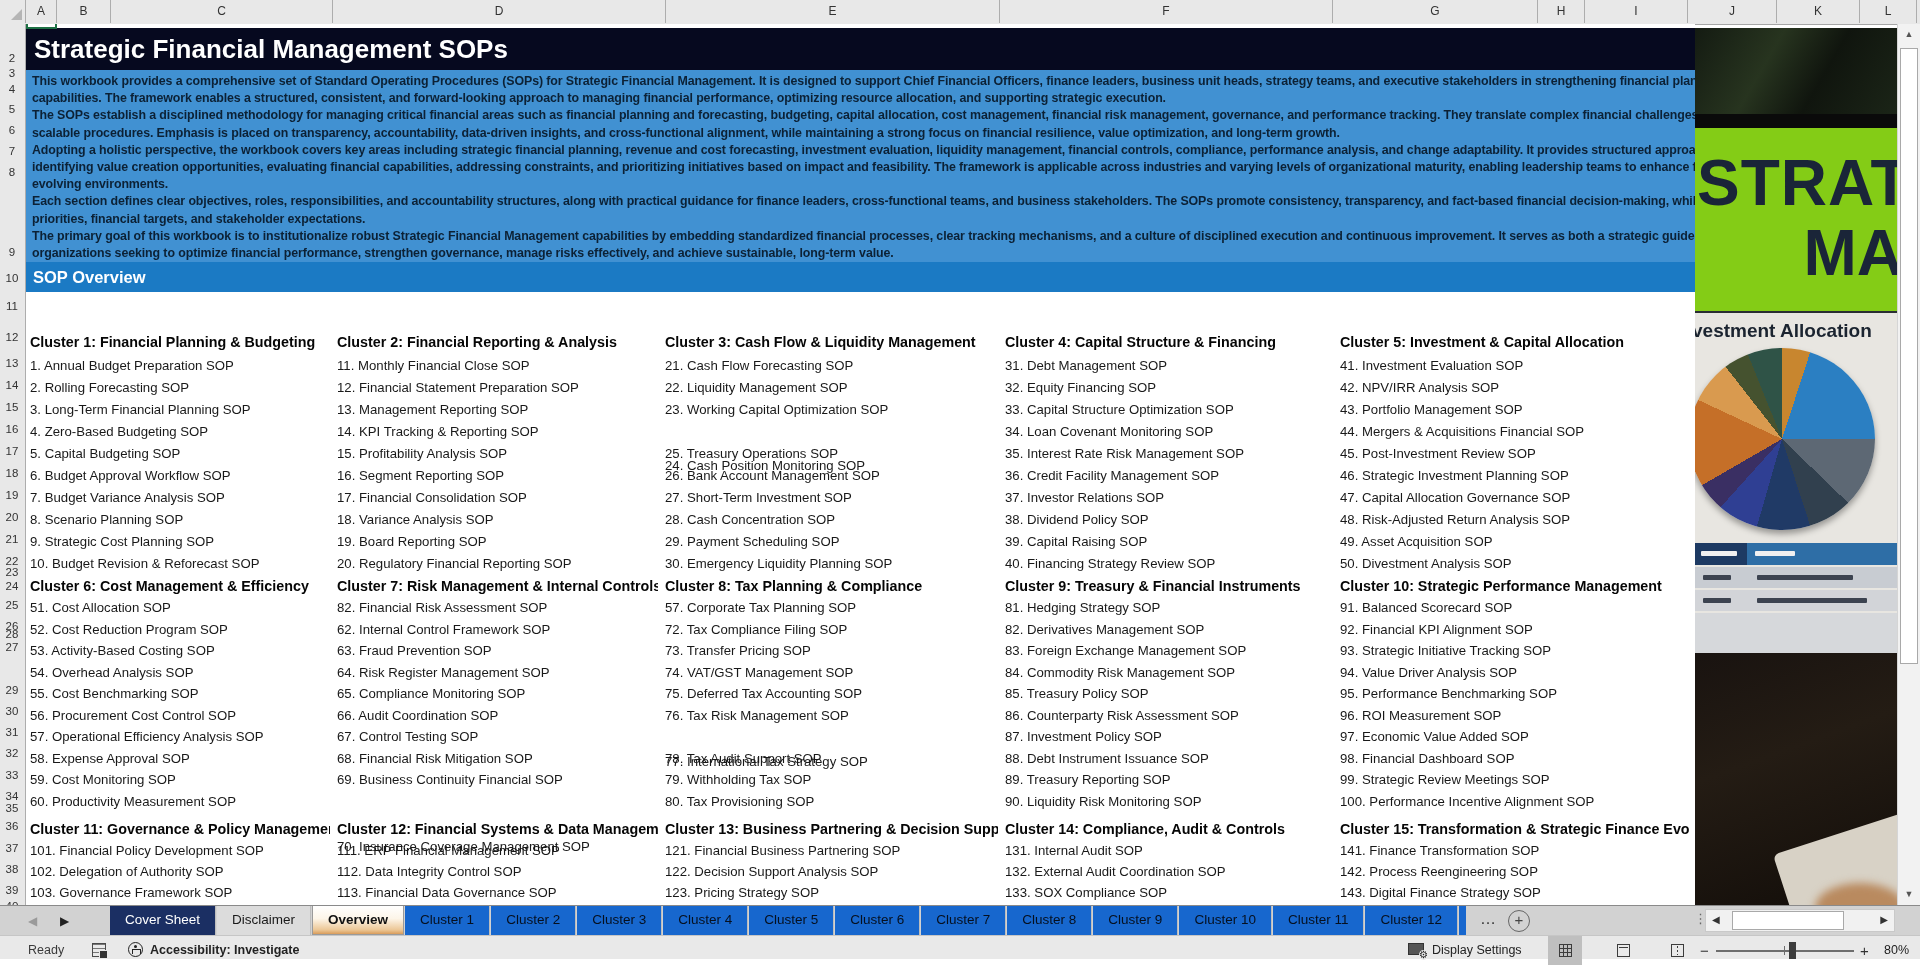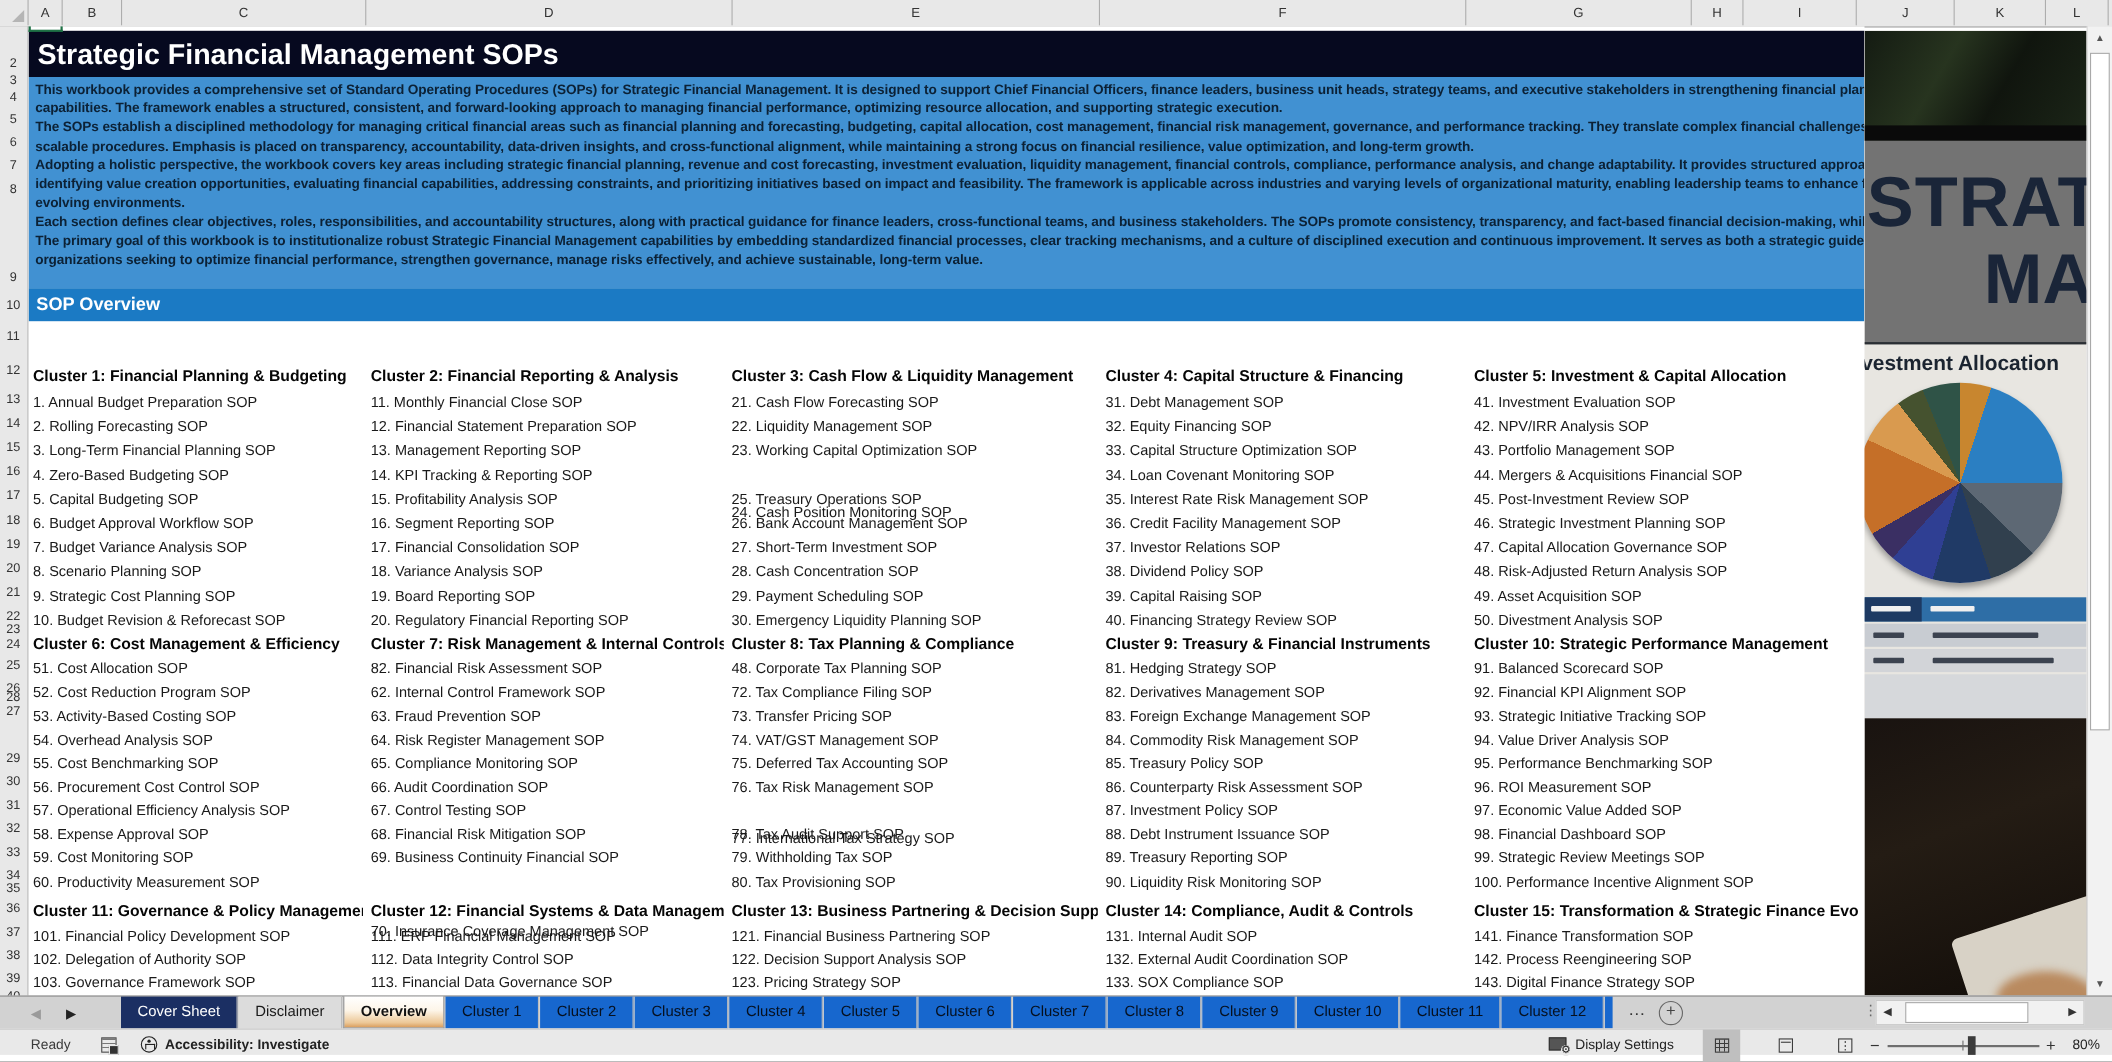--- a/index.html
+++ b/index.html
@@ -28,21 +28,21 @@
           font-size:16.5px;font-weight:bold;line-height:30px;padding-left:7px;box-sizing:border-box;}
   .cluster-hdr{position:absolute;font-size:14.3px;font-weight:bold;color:#060606;white-space:nowrap;height:18px;line-height:18px;overflow:hidden;}
   .cluster-item{position:absolute;font-size:13.2px;font-weight:500;color:#191919;white-space:nowrap;height:17px;line-height:17px;overflow:hidden;}
   #active-cell{left:26px;top:24px;width:31px;height:5px;border:2px solid #1E7145;border-top:none;box-sizing:border-box;background:transparent;}
 
   
   #cover{left:1695px;top:28px;width:202px;height:877px;overflow:hidden;background:#E8E6E1;}
   #cov-top{position:absolute;left:0;top:0;width:202px;height:100px;
            background:linear-gradient(120deg,#141b12 0%,#27341f 35%,#10150e 60%,#1c2618 100%);}
   #cov-top::after{content:"";position:absolute;left:0;bottom:0;width:202px;height:14px;background:#0a0a0a;}
-  #cov-white{position:absolute;left:0;top:100px;width:202px;height:185px;background:#737373;}
+  #cov-white{position:absolute;left:0;top:100px;width:202px;height:185px;background:#84cc16;}
   #cov-strat{position:absolute;left:2px;top:18px;width:210px;font-size:64px;font-weight:bold;color:#1A2538;letter-spacing:1px;white-space:nowrap;}
   #cov-ma{position:absolute;right:-6px;top:88px;font-size:64px;font-weight:bold;color:#1A2538;white-space:nowrap;}
   #cov-rule{position:absolute;left:0;top:283px;width:202px;height:2px;background:#2a2e33;}
   #cov-caption{position:absolute;left:-3px;top:292px;font-size:19px;font-weight:bold;color:#1b2430;white-space:nowrap;}
   #cov-chartbg{position:absolute;left:0;top:285px;width:202px;height:228px;background:#D7D9DC;z-index:-1;}
   #pie{position:absolute;left:-6px;top:320px;width:186px;height:182px;border-radius:50%;box-shadow:0 4px 6px rgba(0,0,0,.35);}
   .mini-band{position:absolute;left:0;width:202px;}
   #mb-hdr{top:515px;height:22px;background:#2E6EA6;}
   #mb-chip{position:absolute;left:0;top:515px;width:52px;height:22px;background:#1D3A63;}
   .blur-bar{position:absolute;height:5px;background:#f0f0f0;filter:blur(0.7px);border-radius:1px;}
@@ -178,20 +178,21 @@
     <div id="title-bar" class="abs">Strategic Financial Management SOPs</div>
     <div id="desc-block" class="abs">
         <div class="desc-line">This workbook provides a comprehensive set of Standard Operating Procedures (SOPs) for Strategic Financial Management. It is designed to support Chief Financial Officers, finance leaders, business unit heads, strategy teams, and executive stakeholders in strengthening financial planning, analysis, and decision-making</div>
         <div class="desc-line">capabilities. The framework enables a structured, consistent, and forward-looking approach to managing financial performance, optimizing resource allocation, and supporting strategic execution.</div>
         <div class="desc-line">The SOPs establish a disciplined methodology for managing critical financial areas such as financial planning and forecasting, budgeting, capital allocation, cost management, financial risk management, governance, and performance tracking. They translate complex financial challenges into practical, actionable, and</div>
         <div class="desc-line">scalable procedures. Emphasis is placed on transparency, accountability, data-driven insights, and cross-functional alignment, while maintaining a strong focus on financial resilience, value optimization, and long-term growth.</div>
         <div class="desc-line">Adopting a holistic perspective, the workbook covers key areas including strategic financial planning, revenue and cost forecasting, investment evaluation, liquidity management, financial controls, compliance, performance analysis, and change adaptability. It provides structured approaches for assessing financial maturity,</div>
         <div class="desc-line">identifying value creation opportunities, evaluating financial capabilities, addressing constraints, and prioritizing initiatives based on impact and feasibility. The framework is applicable across industries and varying levels of organizational maturity, enabling leadership teams to enhance financial agility in dynamic and</div>
         <div class="desc-line">evolving environments.</div>
         <div class="desc-line">Each section defines clear objectives, roles, responsibilities, and accountability structures, along with practical guidance for finance leaders, cross-functional teams, and business stakeholders. The SOPs promote consistency, transparency, and fact-based financial decision-making, while ensuring alignment with strategic</div>
+        <div class="desc-line">priorities, financial targets, and stakeholder expectations.</div>
         <div class="desc-line">The primary goal of this workbook is to institutionalize robust Strategic Financial Management capabilities by embedding standardized financial processes, clear tracking mechanisms, and a culture of disciplined execution and continuous improvement. It serves as both a strategic guide and a practical reference for</div>
         <div class="desc-line">organizations seeking to optimize financial performance, strengthen governance, manage risks effectively, and achieve sustainable, long-term value.</div>
       </div>
     <div id="banner" class="abs">SOP Overview</div>
     <div id="clusters">
         <div class="cluster-hdr" style="left: 4px; top: 309px; width: 300px;">Cluster 1: Financial Planning &amp; Budgeting</div>
         <div class="cluster-item" style="left: 4px; top: 333px; width: 300px;">1. Annual Budget Preparation SOP</div>
         <div class="cluster-item" style="left: 4px; top: 355px; width: 300px;">2. Rolling Forecasting SOP</div>
         <div class="cluster-item" style="left: 4px; top: 377px; width: 300px;">3. Long-Term Financial Planning SOP</div>
         <div class="cluster-item" style="left: 4px; top: 399px; width: 300px;">4. Zero-Based Budgeting SOP</div>
@@ -261,21 +262,21 @@
         <div class="cluster-item" style="left: 311px; top: 596.5px; width: 321px;">62. Internal Control Framework SOP</div>
         <div class="cluster-item" style="left: 311px; top: 618px; width: 321px;">63. Fraud Prevention SOP</div>
         <div class="cluster-item" style="left: 311px; top: 639.5px; width: 321px;">64. Risk Register Management SOP</div>
         <div class="cluster-item" style="left: 311px; top: 661px; width: 321px;">65. Compliance Monitoring SOP</div>
         <div class="cluster-item" style="left: 311px; top: 682.5px; width: 321px;">66. Audit Coordination SOP</div>
         <div class="cluster-item" style="left: 311px; top: 704px; width: 321px;">67. Control Testing SOP</div>
         <div class="cluster-item" style="left: 311px; top: 725.5px; width: 321px;">68. Financial Risk Mitigation SOP</div>
         <div class="cluster-item" style="left: 311px; top: 747px; width: 321px;">69. Business Continuity Financial SOP</div>
         <div class="cluster-item" style="left: 311px; top: 814px; width: 321px;">70. Insurance Coverage Management SOP</div>
         <div class="cluster-hdr" style="left: 639px; top: 553px; width: 333px;">Cluster 8: Tax Planning &amp; Compliance</div>
-        <div class="cluster-item" style="left: 639px; top: 575px; width: 333px;">48. Corporate Tax Planning SOP</div>
+        <div class="cluster-item" style="left: 639px; top: 575px; width: 333px;">57. Corporate Tax Planning SOP</div>
         <div class="cluster-item" style="left: 639px; top: 596.5px; width: 333px;">72. Tax Compliance Filing SOP</div>
         <div class="cluster-item" style="left: 639px; top: 618px; width: 333px;">73. Transfer Pricing SOP</div>
         <div class="cluster-item" style="left: 639px; top: 639.5px; width: 333px;">74. VAT/GST Management SOP</div>
         <div class="cluster-item" style="left: 639px; top: 661px; width: 333px;">75. Deferred Tax Accounting SOP</div>
         <div class="cluster-item" style="left: 639px; top: 682.5px; width: 333px;">76. Tax Risk Management SOP</div>
         <div class="cluster-item" style="left: 639px; top: 688px; width: 333px; margin-top: 41px;">77. International Tax Strategy SOP</div>
         <div class="cluster-item" style="left: 639px; top: 725.5px; width: 333px;">78. Tax Audit Support SOP</div>
         <div class="cluster-item" style="left: 639px; top: 747px; width: 333px;">79. Withholding Tax SOP</div>
         <div class="cluster-item" style="left: 639px; top: 768.5px; width: 333px;">80. Tax Provisioning SOP</div>
         <div class="cluster-hdr" style="left: 979px; top: 553px; width: 328px;">Cluster 9: Treasury &amp; Financial Instruments</div>

